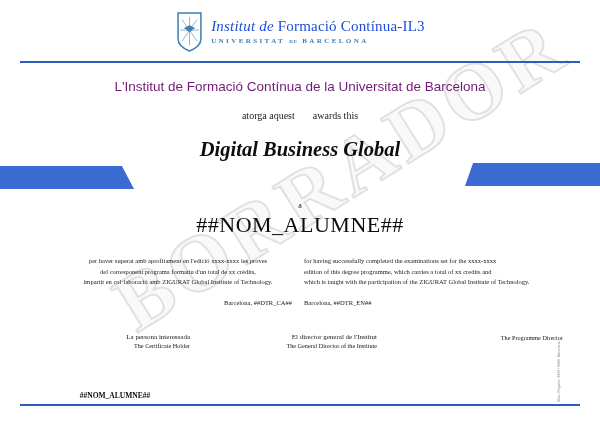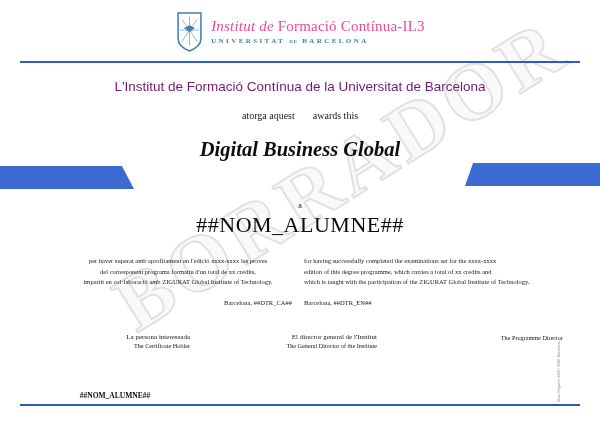--- a/index.html
+++ b/index.html
@@ -8,21 +8,21 @@
   
   .watermark{position:absolute;left:95px;top:150px;width:430px;height:110px;
              text-align:center;font-family:"Liberation Serif",serif;font-weight:bold;
              font-size:80px;letter-spacing:6px;color:rgba(190,190,190,0.15);
              -webkit-text-stroke:2px #c9c9c9;transform:rotate(-32deg);opacity:.55;
              pointer-events:none;z-index:0;}
   .fg{position:absolute;z-index:1;}
   
   .logo-row{top:12px;left:0;width:600px;display:flex;justify-content:center;align-items:flex-start;gap:7px;}
   .logo-text{padding-top:6px;}
-  .logo-title{font-size:15px;color:#ec4899;letter-spacing:.2px;}
+  .logo-title{font-size:15px;color:#1d4ed8;letter-spacing:.2px;}
   .logo-title .it{font-style:italic;}
   .logo-sub{font-size:7px;font-weight:bold;color:#3f7fae;letter-spacing:2.4px;margin-top:2px;}
   .logo-sub .de{font-size:5px;letter-spacing:1px;}
   
   .rule{left:20px;width:560px;height:2px;background:#2d5bbf;}
   .rule-top{top:61px;}
   .rule-bottom{top:404px;}
   
   .inst-line{top:79px;left:0;width:600px;text-align:center;
              font-family:"Liberation Sans",sans-serif;font-size:13.5px;color:#701a75;}

